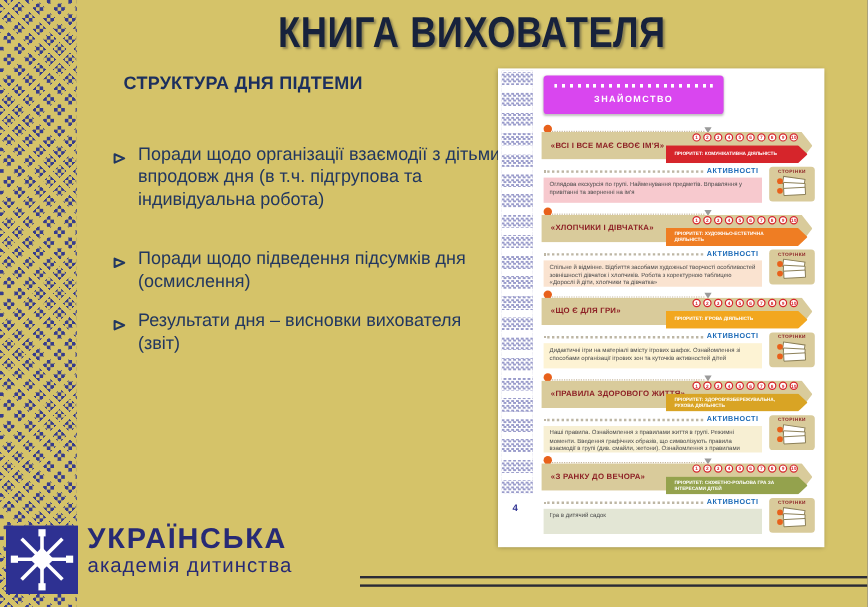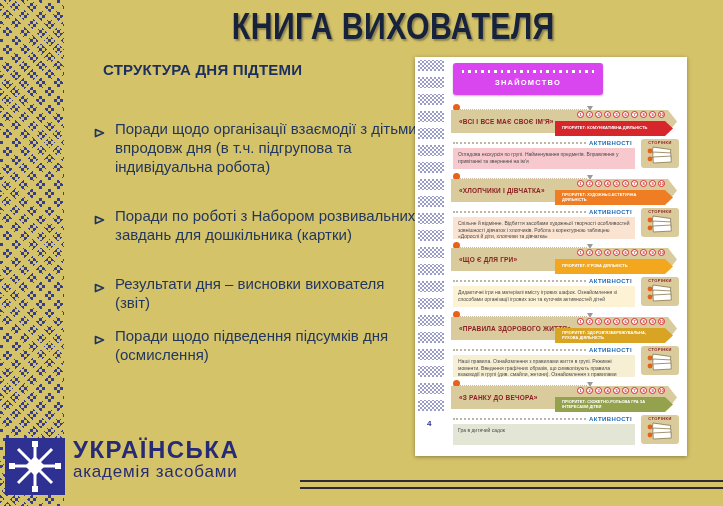--- a/index.html
+++ b/index.html
@@ -103,45 +103,37 @@
   <div class="bullets">
   <div class="bullet mb-lg">
     <span class="marker">
       <svg width="12" height="12" viewBox="0 0 12 12">
         <path d="M1.5 2.5 L9.5 6 L1.5 9.5 Z" fill="none" stroke="#223760" stroke-width="1.7" stroke-linejoin="round"></path>
       </svg>
     </span>
     <span class="btext">Поради щодо організації взаємодії з дітьми впродовж дня (в т.ч. підгрупова та індивідуальна робота)</span>
   </div>
 
-  <div class="bullet mb-lg">
-    <span class="marker">
-      <svg width="12" height="12" viewBox="0 0 12 12">
-        <path d="M1.5 2.5 L9.5 6 L1.5 9.5 Z" fill="none" stroke="#223760" stroke-width="1.7" stroke-linejoin="round"></path>
-      </svg>
-    </span>
-    <span class="btext">Поради по роботі з Набором розвивальних завдань для дошкільника (картки)</span>
-  </div>
 
   <div class="bullet mb-sm">
     <span class="marker">
       <svg width="12" height="12" viewBox="0 0 12 12">
         <path d="M1.5 2.5 L9.5 6 L1.5 9.5 Z" fill="none" stroke="#223760" stroke-width="1.7" stroke-linejoin="round"></path>
       </svg>
     </span>
-    <span class="btext">Результати дня – висновки вихователя (звіт)</span>
+    <span class="btext">Поради щодо підведення підсумків дня (осмислення)</span>
   </div>
 
   <div class="bullet mb-sm">
     <span class="marker">
       <svg width="12" height="12" viewBox="0 0 12 12">
         <path d="M1.5 2.5 L9.5 6 L1.5 9.5 Z" fill="none" stroke="#223760" stroke-width="1.7" stroke-linejoin="round"></path>
       </svg>
     </span>
-    <span class="btext">Поради щодо підведення підсумків дня (осмислення)</span>
+    <span class="btext">Результати дня – висновки вихователя (звіт)</span>
   </div>
 </div>
 
   <div class="page">
     <div class="page-strip"></div>
     <div class="page-num">4</div>
     <div class="page-content">
       <div class="page-header">
         <div class="dotline"></div>
         <div class="hlabel">ЗНАЙОМСТВО</div>
@@ -370,17 +362,17 @@
       </g>
       <rect x="23" y="21" width="14" height="14" fill="#ffffff" transform="rotate(45 30 28)"></rect>
       <rect x="27" y="3" width="6" height="6" fill="#ffffff"></rect>
       <rect x="27" y="48" width="6" height="6" fill="#ffffff"></rect>
       <rect x="4" y="25" width="6" height="6" fill="#ffffff"></rect>
       <rect x="50" y="25" width="6" height="6" fill="#ffffff"></rect>
     </svg>
   </div>
   <div class="logo-text">
     <div class="logo-name">УКРАЇНСЬКА</div>
-    <div class="logo-tagline">академія засобами</div>
+    <div class="logo-tagline">академія дитинства</div>
   </div>
   <div class="footer-rule"></div>
 
 </div>
 
 </body></html>

